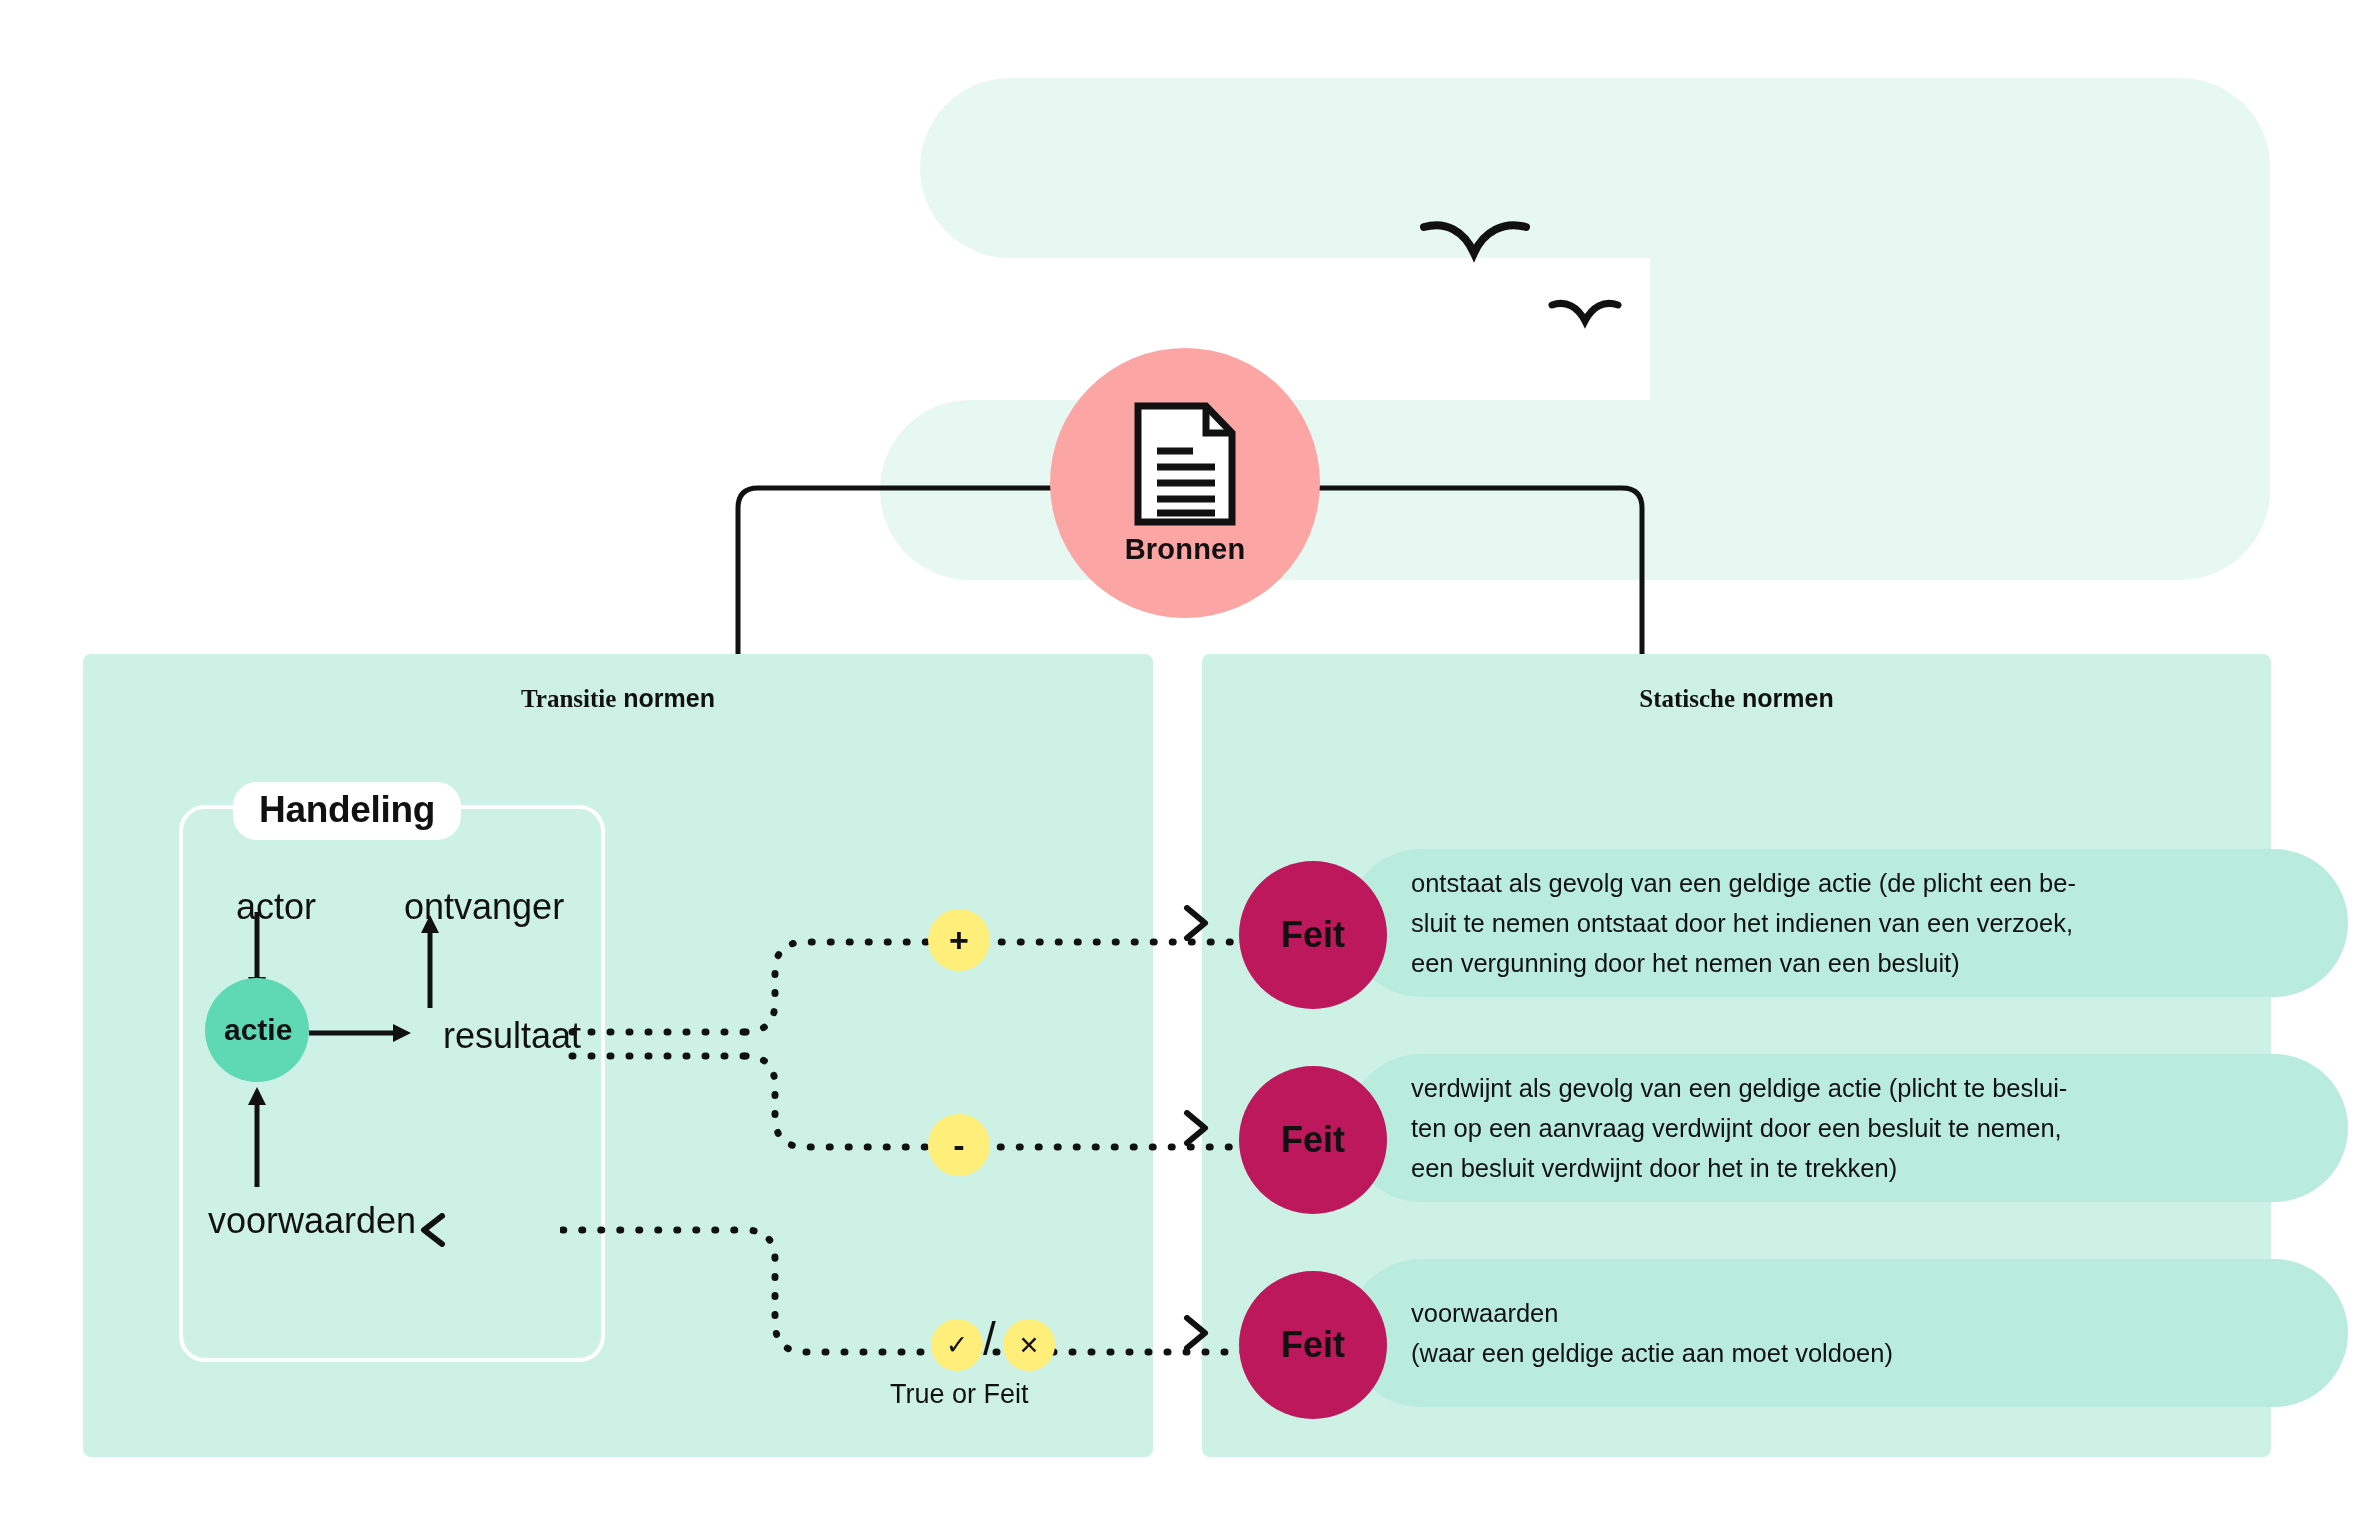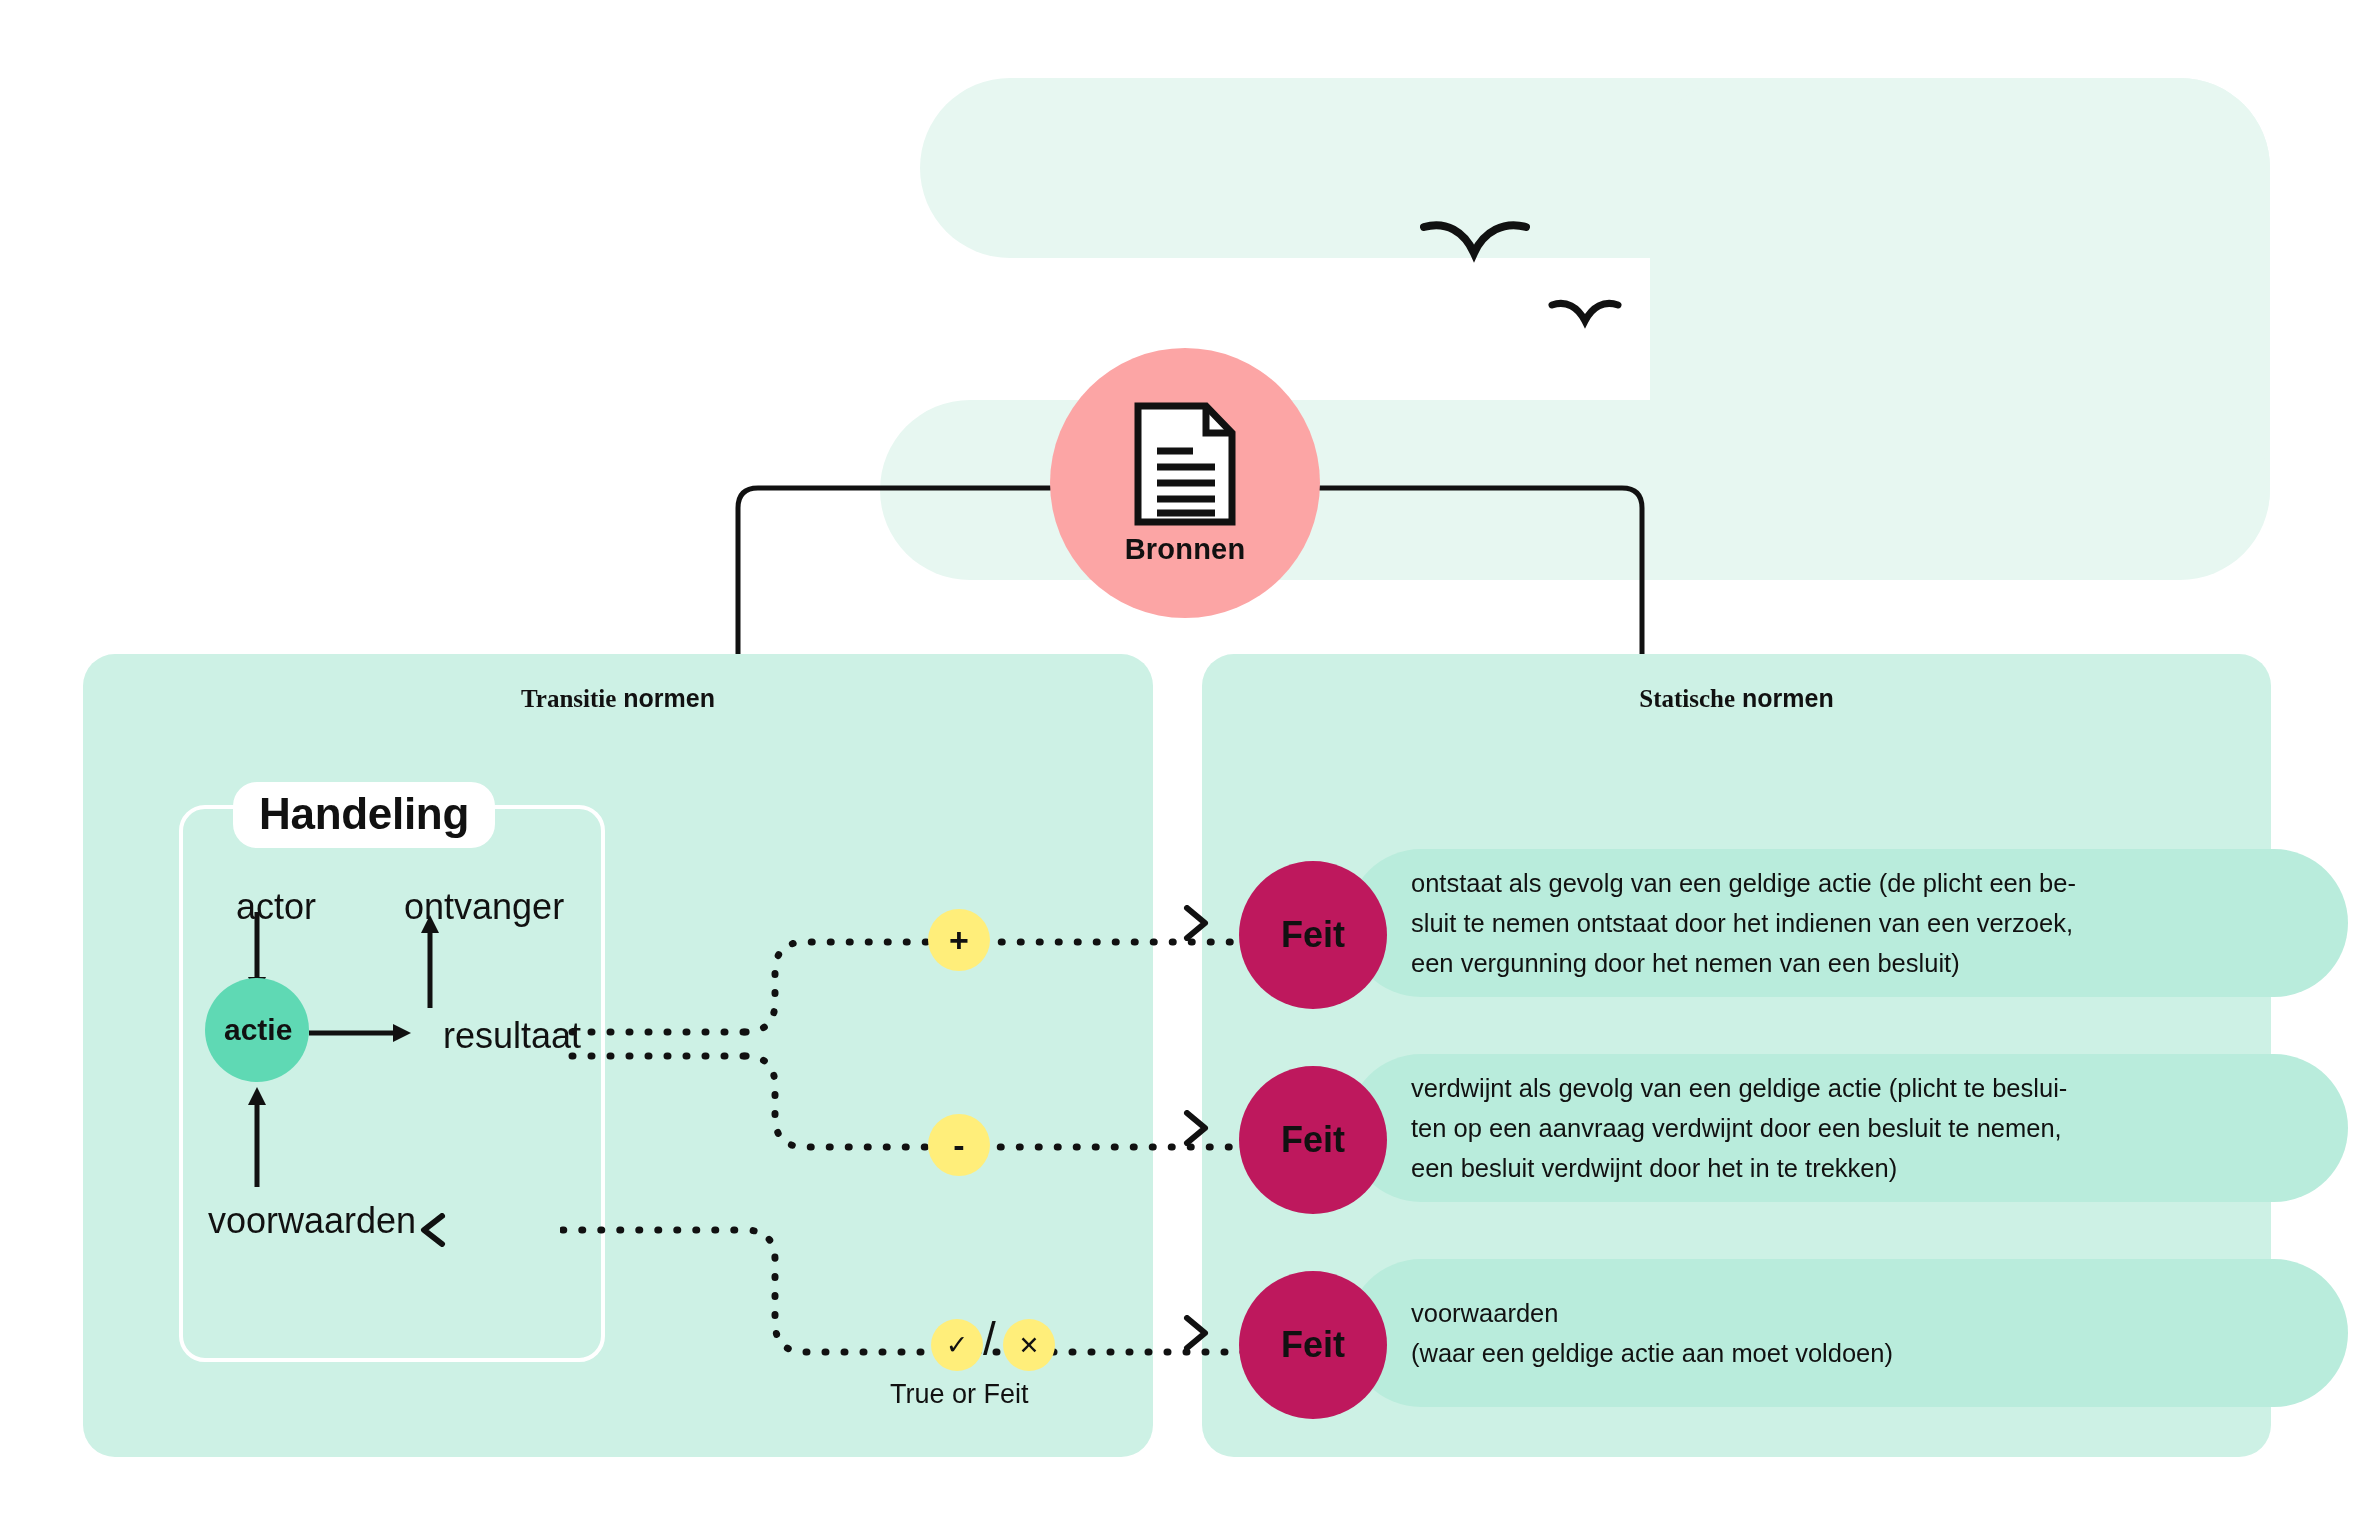--- a/index.html
+++ b/index.html
@@ -21,34 +21,34 @@
   #connector{position:absolute;left:700px;top:460px;width:980px;height:200px;}
 
   
   #bronnen{position:absolute;left:1050px;top:348px;width:270px;height:270px;
            border-radius:50%;background:#fca5a5;display:flex;flex-direction:column;
            align-items:center;justify-content:center;}
   #bronnen .doc{width:106px;height:126px;}
   #bronnen .lbl{font-weight:bold;font-size:29px;letter-spacing:.2px;margin-top:6px;color:#111;}
 
   
-  .panel{position:absolute;background:#cdf1e5;border-radius:32px;text-decoration:underline;}
+  .panel{position:absolute;background:#cdf1e5;border-radius:8px;text-decoration:underline;}
   #panel-left{left:83px;top:654px;width:1070px;height:803px;}
   #panel-right{left:1202px;top:654px;width:1069px;height:803px;}
   .panel-title{position:absolute;top:30px;width:100%;text-align:center;
                font-size:25px;color:#111;}
   .panel-title .serif{font-family:"Liberation Serif",serif;font-weight:bold;}
   .panel-title .sans{font-family:"Liberation Sans",sans-serif;font-weight:bold;}
 
   
   #handeling-box{position:absolute;left:179px;top:805px;width:426px;height:557px;
                  border:4px solid #ffffff;border-radius:26px;box-sizing:border-box;}
   #handeling-chip{position:absolute;left:233px;top:782px;background:#ffffff;
                   border-radius:24px;padding:7px 26px 9px 26px;
-                  font-size:44px;font-weight:bold;color:#111;letter-spacing:-.3px;}
+                  font-size:37px;font-weight:bold;color:#111;letter-spacing:-.3px;}
 
   #actie-circle{position:absolute;left:205px;top:978px;width:104px;height:104px;
                 border-radius:50%;background:#5fd9b4;}
   .node-lbl{position:absolute;font-size:36px;color:#111;white-space:nowrap;}
   #lbl-actie{left:224px;top:1013px;font-weight:bold;font-size:30px;}
   #lbl-actor{left:236px;top:886px;}
   #lbl-ontvanger{left:404px;top:886px;}
   #lbl-resultaat{left:443px;top:1015px;}
   #lbl-voorwaarden{left:208px;top:1200px;}
 

